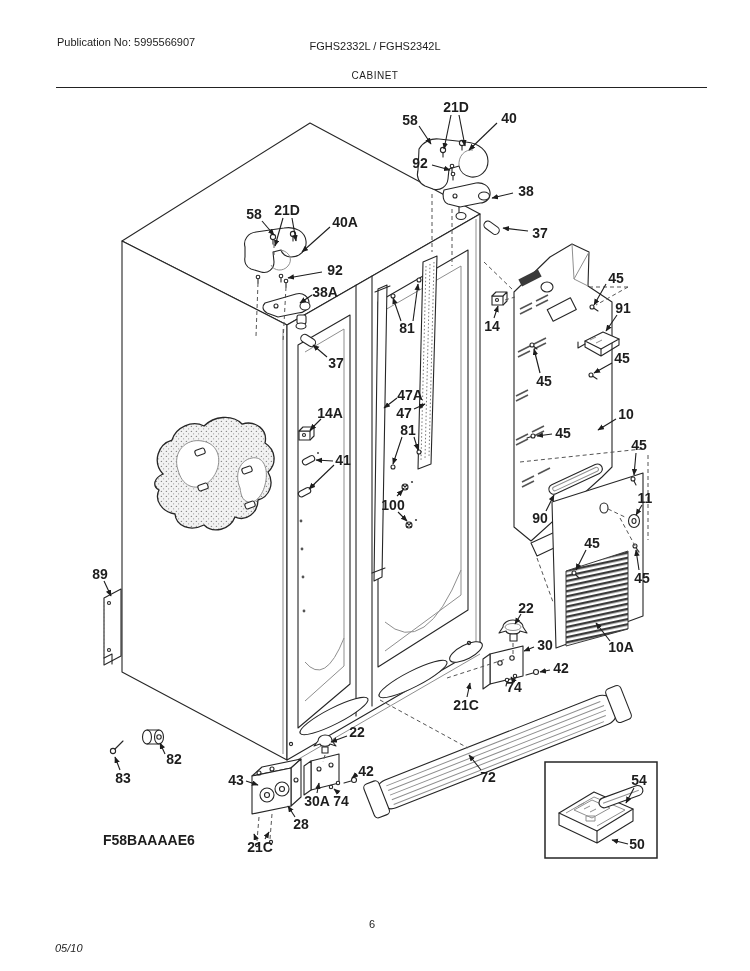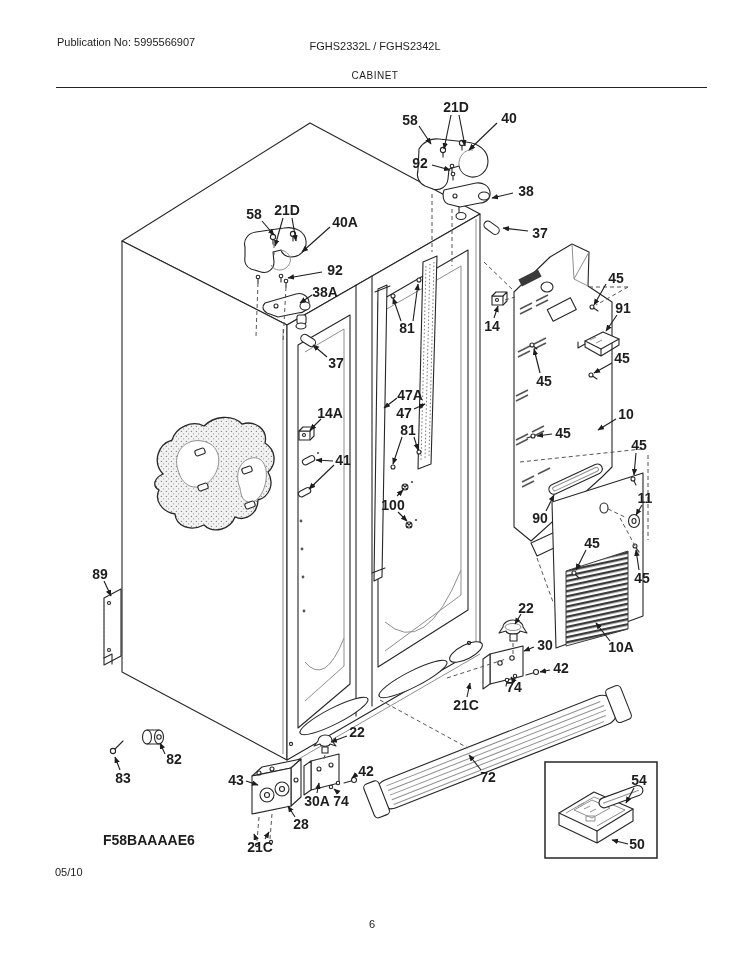--- a/index.html
+++ b/index.html
@@ -443,14 +443,14 @@
       <text x="488" y="782" class="callout">72</text>
       <line x1="634" y1="788" x2="626" y2="803" class="leader" marker-end="url(#arr)"></line>
       <text x="639" y="785" class="callout">54</text>
       <line x1="628" y1="844" x2="612" y2="840" class="leader" marker-end="url(#arr)"></line>
       <text x="637" y="849" class="callout">50</text>
     </g>
 
   <text class="figcode" x="103" y="845">F58BAAAAE6</text>
 </svg>
 
-<div class="abs hdr" style="left:55px;top:866px;">05/10</div>
+<div class="abs hdr" style="left:55px;top:942px;font-style:italic;">05/10</div>
 <div class="abs hdr" style="left:369px;top:918px;">6</div>
 
 </body></html>

